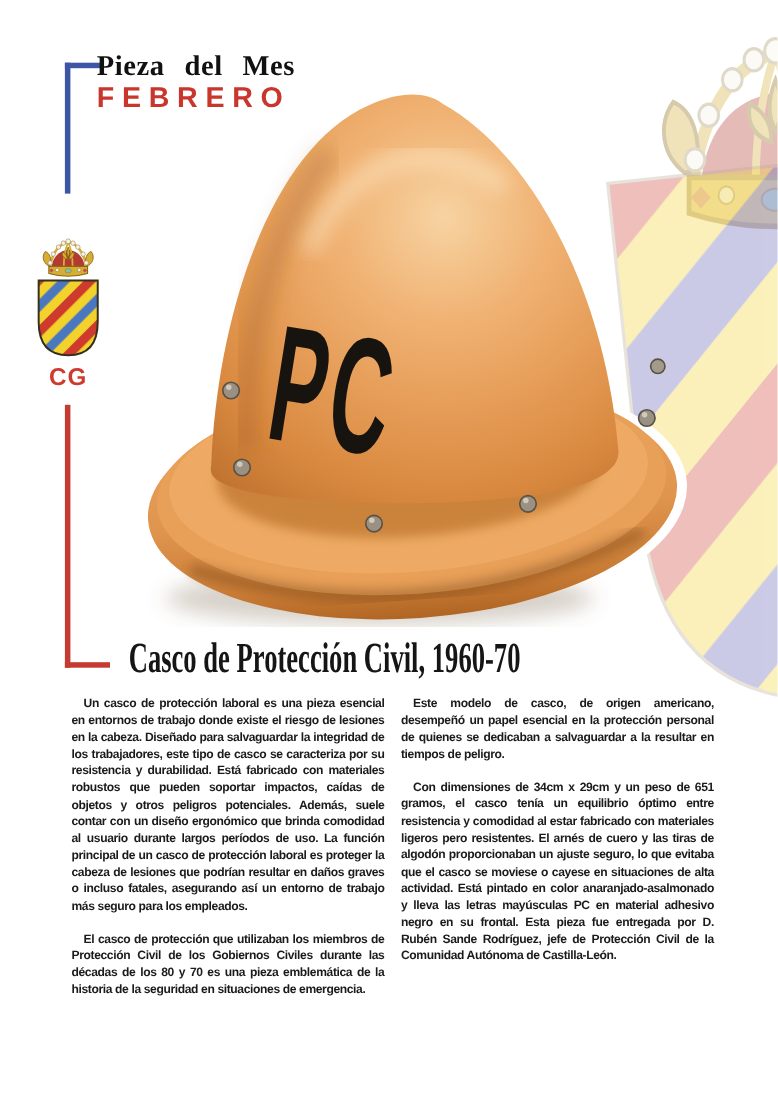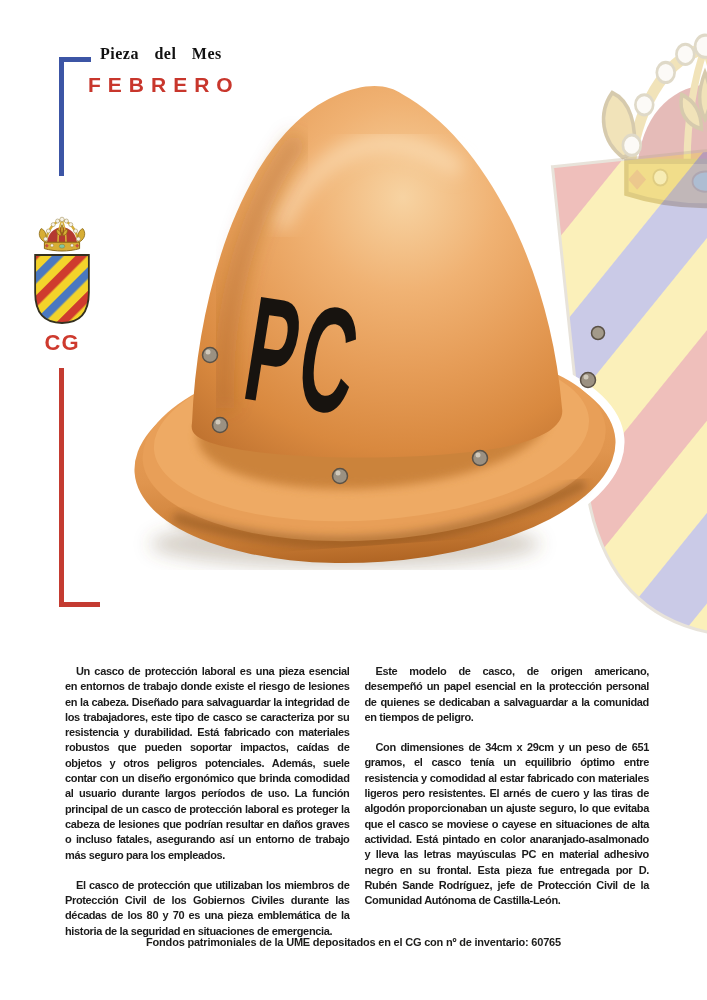--- a/index.html
+++ b/index.html
@@ -11,41 +11,41 @@
   .bg-crown{position:absolute;left:580px;top:24px;width:250px;height:202px;opacity:.34;z-index:1;}
   .bg-shield{position:absolute;left:550px;top:160px;width:380px;height:500px;opacity:.32;
              transform:rotate(-6deg);transform-origin:20px 30px;z-index:1;}
   
   .bracket{position:absolute;z-index:2;}
   .bracket.blue{left:59px;top:57px;width:27px;height:114px;
     border-top:5px solid #3c55a5;border-left:5px solid #3c55a5;}
   .bracket.red{left:59px;top:368px;width:36px;height:234px;
     border-left:5px solid #c43b31;border-bottom:5px solid #c43b31;}
   .kicker{position:absolute;left:88px;top:45px;z-index:2;
-    font-family:"Liberation Serif",serif;font-weight:bold;font-size:16px;color:#111;
-    word-spacing:11px;letter-spacing:.5px;white-space:nowrap;margin-left:12px;}
+    font-family:"Liberation Serif",serif;font-weight:bold;font-size:26px;color:#111;
+    word-spacing:11px;letter-spacing:.5px;white-space:nowrap;}
   .month{position:absolute;left:88px;top:73px;z-index:2;
-    font-weight:bold;font-size:21px;color:#c8362c;letter-spacing:7px;white-space:nowrap;}
+    font-weight:bold;font-size:26px;color:#c8362c;letter-spacing:7px;white-space:nowrap;}
   .year{position:absolute;left:82px;top:84px;z-index:2;line-height:1;white-space:nowrap;}
   .year-inner{display:inline-block;transform:scaleX(.8);transform-origin:0 0;
     font-weight:bold;font-size:86px;color:#3c55a5;letter-spacing:2px;}
   
   .emblem{position:absolute;left:28px;top:215px;width:68px;text-align:center;z-index:2;}
   .emblem-crown{display:block;width:58px;height:40px;margin:0 auto -3px auto;}
   .emblem-shield{display:block;width:60px;height:74px;margin:0 auto;}
   .emblem-label{margin-top:4px;font-weight:bold;font-size:22px;color:#ce3a2e;letter-spacing:1px;}
   
   .helmet{position:absolute;left:130px;top:78px;width:495px;height:492px;z-index:3;}
   
   .title{position:absolute;left:117px;top:576px;margin:0;z-index:4;white-space:nowrap;}
   .title-inner{display:inline-block;transform:scaleX(.62);transform-origin:0 50%;
     font-family:"Liberation Serif",serif;font-weight:bold;font-size:39px;color:#151515;}
   
   .columns{position:absolute;left:65px;top:633px;width:584px;display:flex;gap:15px;z-index:4;}
-  .col{flex:1;margin-top:31px;}
+  .col{flex:1;}
   .col p{margin:0 0 15px 0;text-indent:11px;text-align:justify;
     font-size:11px;font-weight:bold;line-height:15.3px;letter-spacing:-.35px;color:#1b1b1b;}
   
   .footer{position:absolute;left:0;right:0;top:936px;text-align:center;z-index:4;
     font-size:11px;font-weight:bold;letter-spacing:-.2px;color:#1d1d1b;}
   .defs-holder{position:absolute;width:0;height:0;overflow:hidden;}
 </style>
 </head>
 <body>
 
@@ -175,27 +175,29 @@
     </g>
     <g fill="#d6d0c2" opacity="0.9">
       <circle cx="78" cy="274" r="2.5"></circle>
         <circle cx="88" cy="344" r="2.5"></circle>
       <circle cx="208" cy="395" r="2.5"></circle>
         <circle cx="348" cy="377" r="2.5"></circle>
       <circle cx="456" cy="299" r="2.5"></circle>
     </g>
   </svg>
 
+  <h1 class="title">
+    <span class="title-inner">Casco de Protección Civil, 1960-70</span>
+  </h1>
 
   <div class="columns">
     <div class="col">
       <p>Un casco de protección laboral es una pieza esencial en entornos de trabajo donde existe el riesgo de lesiones en la cabeza. Diseñado para salvaguardar la integridad de los trabajadores, este tipo de casco se caracteriza por su resistencia y durabilidad. Está fabricado con materiales robustos que pueden soportar impactos, caídas de objetos y otros peligros potenciales. Además, suele contar con un diseño ergonómico que brinda comodidad al usuario durante largos períodos de uso. La función principal de un casco de protección laboral es proteger la cabeza de lesiones que podrían resultar en daños graves o incluso fatales, asegurando así un entorno de trabajo más seguro para los empleados.</p>
       <p>El casco de protección que utilizaban los miembros de Protección Civil de los Gobiernos Civiles durante las décadas de los 80 y 70 es una pieza emblemática de la historia de la seguridad en situaciones de emergencia.</p>
     </div>
     <div class="col">
-      <p>Este modelo de casco, de origen americano, desempeñó un papel esencial en la protección personal de quienes se dedicaban a salvaguardar a la comunidad en tiempos de peligro.</p>
+      <p>Este modelo de casco, de origen americano, desempeñó un papel esencial en la protección personal de quienes se dedicaban a salvaguardar a la resultar en tiempos de peligro.</p>
       <p>Con dimensiones de 34cm x 29cm y un peso de 651 gramos, el casco tenía un equilibrio óptimo entre resistencia y comodidad al estar fabricado con materiales ligeros pero resistentes. El arnés de cuero y las tiras de algodón proporcionaban un ajuste seguro, lo que evitaba que el casco se moviese o cayese en situaciones de alta actividad. Está pintado en color anaranjado-asalmonado y lleva las letras mayúsculas PC en material adhesivo negro en su frontal. Esta pieza fue entregada por D. Rubén Sande Rodríguez, jefe de Protección Civil de la Comunidad Autónoma de Castilla-León.</p>
     </div>
   </div>
 
-  <div class="footer">Fondos patrimoniales de la UME depositados en el CG con nº de inventario: 60765</div>
 
 </div>
 
 </body></html>

